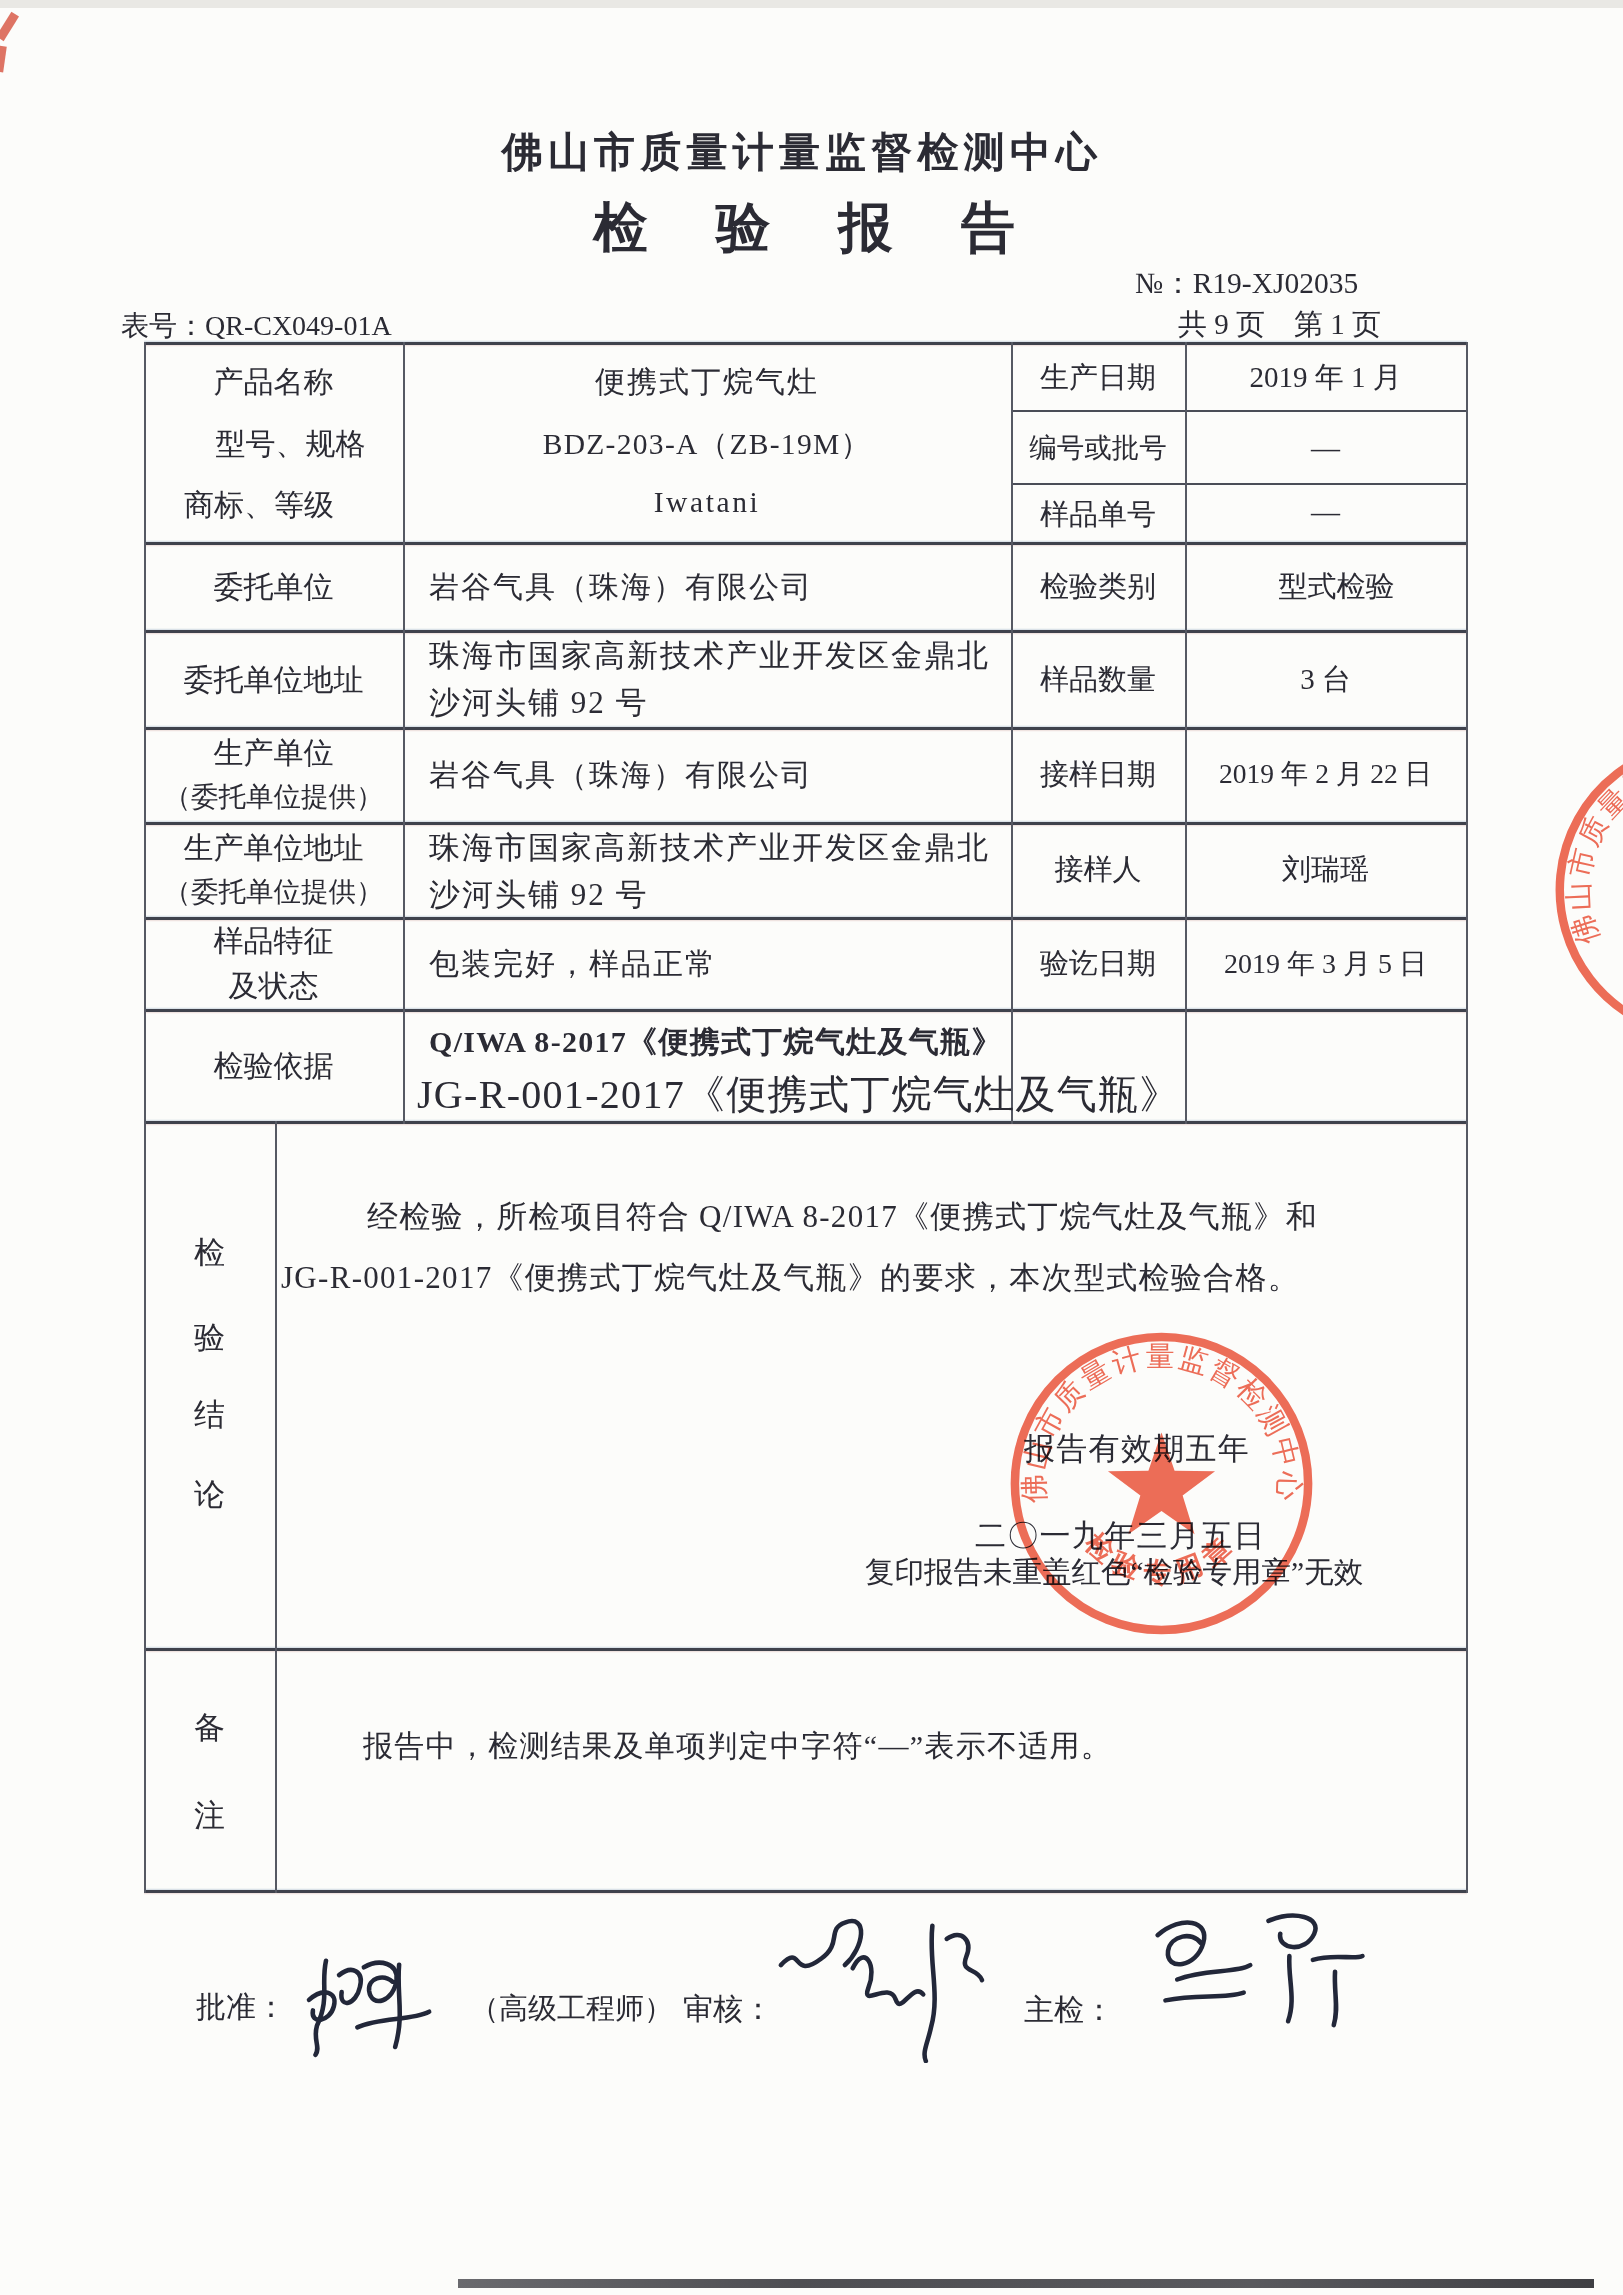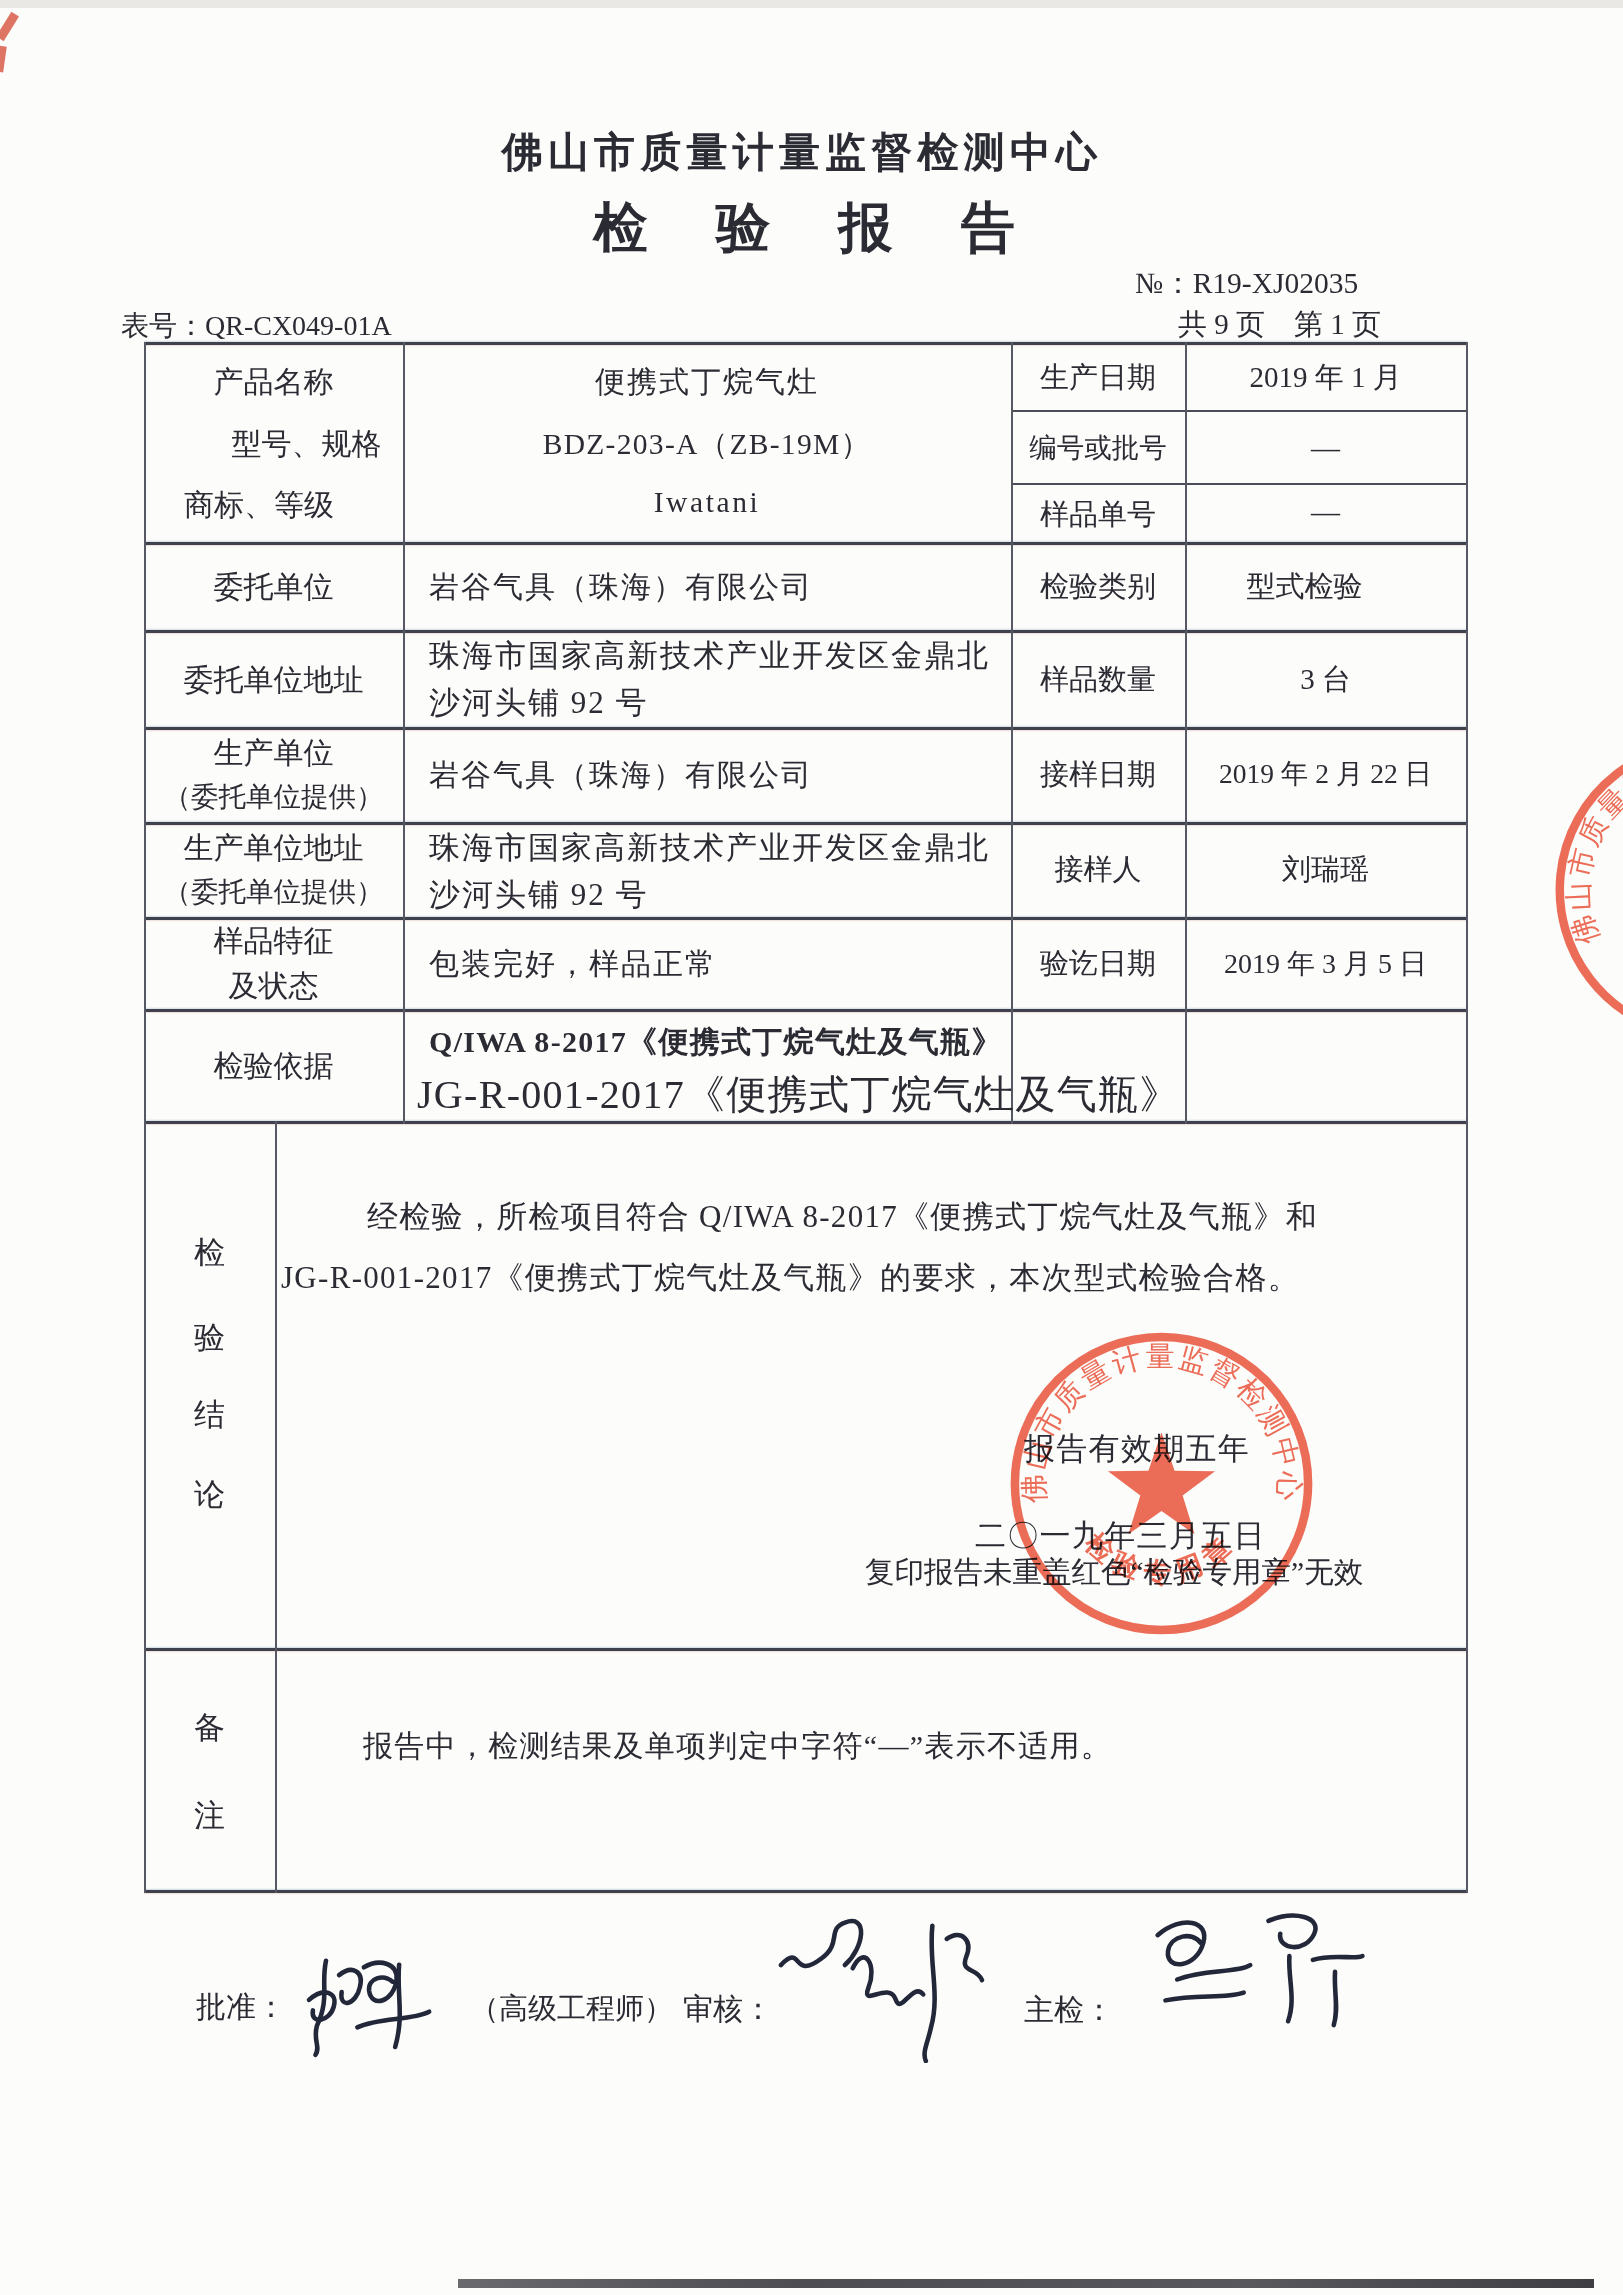--- a/index.html
+++ b/index.html
@@ -46,36 +46,36 @@
   <div class="hl" style="left:144px;top:1882px;width:1323px;"></div>
 
   <div class="vl" style="left:144px;top:334px;height:1551px;"></div>
   <div class="vl" style="left:1466px;top:334px;height:1551px;"></div>
   <div class="vl" style="left:403px;top:334px;height:782px;"></div>
   <div class="vl" style="left:1011px;top:334px;height:782px;"></div>
   <div class="vl" style="left:1185px;top:334px;height:782px;"></div>
   <div class="vl" style="left:275px;top:1113px;height:772px;"></div>
 
   <div class="t c" style="left:144px;width:259px;top:355px;font-size:30px;">产品名称</div>
-  <div class="t c" style="left:160px;width:293px;top:417px;font-size:30px;">型号、规格</div>
+  <div class="t c" style="left:144px;width:293px;top:417px;font-size:30px;">型号、规格</div>
   <div class="t c" style="left:144px;width:230px;top:478px;font-size:30px;">商标、等级</div>
   <div class="t c" style="left:403px;width:608px;top:355px;font-size:30px;letter-spacing:2px;">便携式丁烷气灶</div>
   <div class="t c" style="left:403px;width:608px;top:418px;font-size:29.5px;letter-spacing:1.3px;">BDZ-203-A（ZB-19M）</div>
   <div class="t c" style="left:403px;width:608px;top:476px;font-size:29.5px;letter-spacing:2.6px;">Iwatani</div>
   <div class="t c" style="left:1011px;width:174px;top:351px;font-size:29px;">生产日期</div>
   <div class="t c" style="left:1185px;width:281px;top:351px;font-size:29px;">2019 年 1 月</div>
   <div class="t c" style="left:1011px;width:174px;top:423px;font-size:27.5px;">编号或批号</div>
   <div class="t c" style="left:1185px;width:281px;top:422px;font-size:29px;">—</div>
   <div class="t c" style="left:1011px;width:174px;top:488px;font-size:29px;">样品单号</div>
   <div class="t c" style="left:1185px;width:281px;top:486px;font-size:29px;">—</div>
 
   <div class="t c" style="left:144px;width:259px;top:560px;font-size:30px;">委托单位</div>
   <div class="t" style="left:429px;top:560px;font-size:30px;letter-spacing:2px;">岩谷气具（珠海）有限公司</div>
   <div class="t c" style="left:1011px;width:174px;top:560px;font-size:29px;">检验类别</div>
-  <div class="t c" style="left:1185px;width:239px;top:560px;font-size:29px;">型式检验</div>
+  <div class="t c" style="left:1185px;width:239px;top:560px;font-size:29px;padding-left:32px;">型式检验</div>
 
   <div class="t c" style="left:144px;width:259px;top:653px;font-size:30px;">委托单位地址</div>
   <div class="t" style="left:429px;top:629px;font-size:31px;letter-spacing:2px;">珠海市国家高新技术产业开发区金鼎北</div>
   <div class="t" style="left:429px;top:676px;font-size:31px;letter-spacing:2px;">沙河头铺 92 号</div>
   <div class="t c" style="left:1011px;width:174px;top:653px;font-size:29px;">样品数量</div>
   <div class="t c" style="left:1185px;width:281px;top:653px;font-size:29px;">3 台</div>
 
   <div class="t c" style="left:144px;width:259px;top:726px;font-size:30px;">生产单位</div>
   <div class="t c" style="left:139px;width:269px;top:772px;font-size:27.5px;">（委托单位提供）</div>
   <div class="t" style="left:429px;top:748px;font-size:30px;letter-spacing:2px;">岩谷气具（珠海）有限公司</div>

